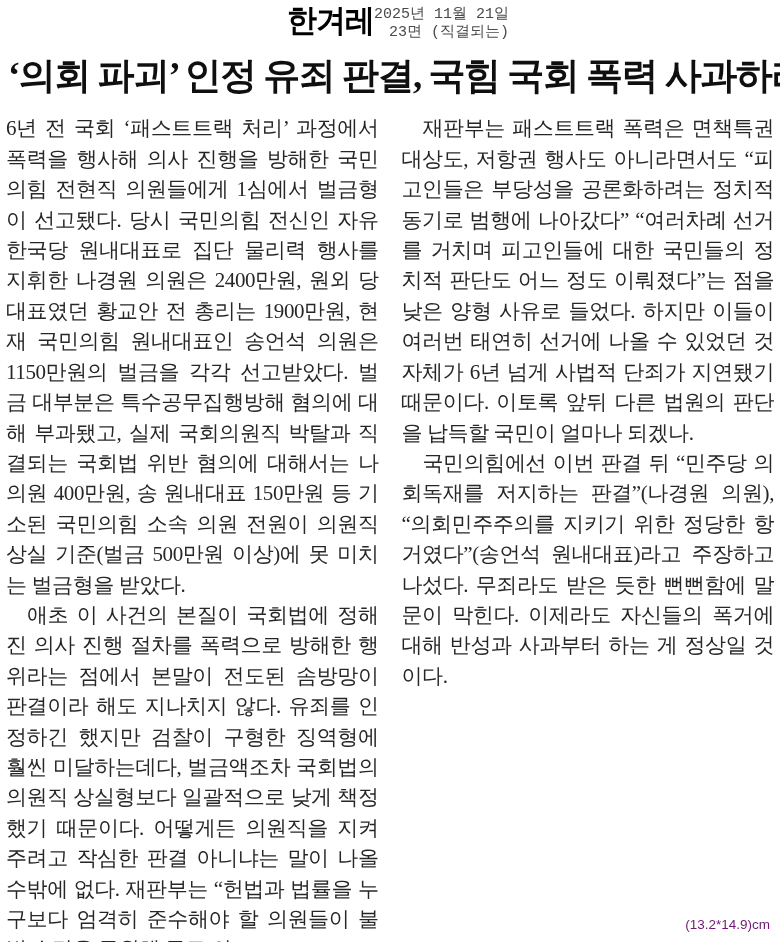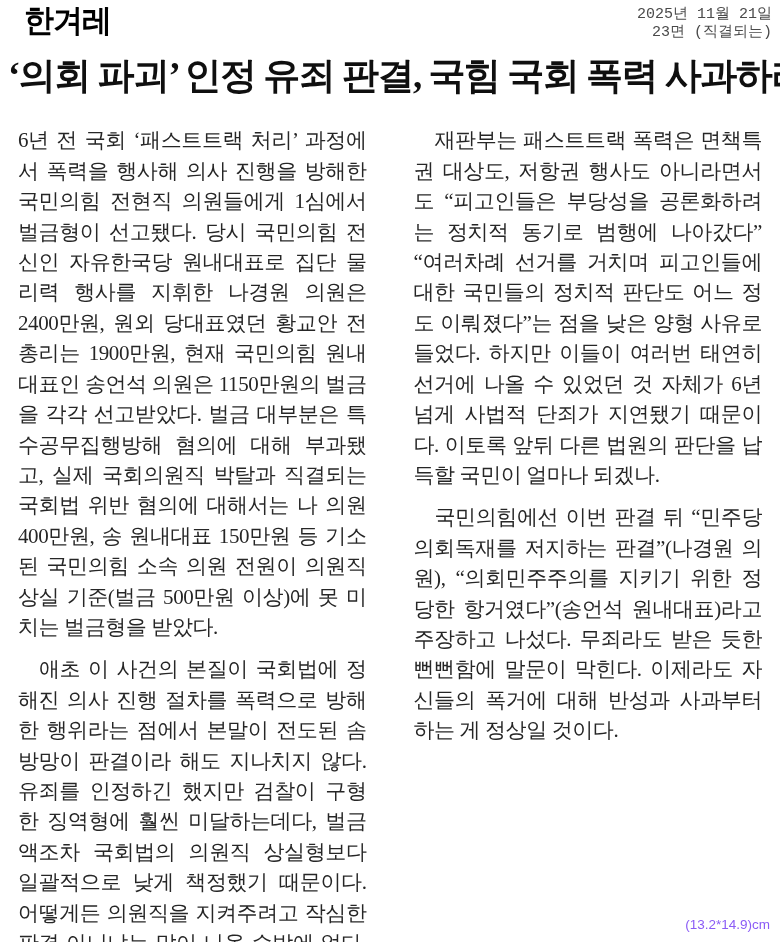--- a/index.html
+++ b/index.html
@@ -8,21 +8,21 @@
     position: relative;
     width: 780px;
     height: 942px;
     background: #ffffff;
     overflow: hidden;
     font-family: "Liberation Serif", serif;
   }
   
   .masthead {
     display: flex;
-    justify-content: space-between;
+    justify-content: center;
     align-items: flex-start;
     padding: 4px 8px 0 24px;
   }
   .logo {
     font-family: "Liberation Sans", sans-serif;
     font-weight: 900;
     font-size: 30px;
     line-height: 32px;
     letter-spacing: -1px;
     color: #000000;
@@ -57,30 +57,30 @@
   .col {
     flex: 1 1 0;
     min-width: 0;
     font-family: "Liberation Serif", serif;
     font-size: 21px;
     line-height: 30.4px;
     letter-spacing: -0.4px;
     color: #262626;
     text-align: justify;
   }
-  .para { margin: 12px; }
+  .para { margin: 0; }
   .para.indent { text-indent: 21px; }
   
   .sizenote {
     position: absolute;
     right: 10px;
     bottom: 10px;
     font-family: "Liberation Sans", sans-serif;
     font-size: 13.5px;
-    color: #8b5cf6;
+    color: #701a75;
   }
 </style>
 </head>
 <body>
 
 <div class="page">
 
   <header class="masthead">
     <div class="logo">한겨레</div>
     <div class="dateblock">

